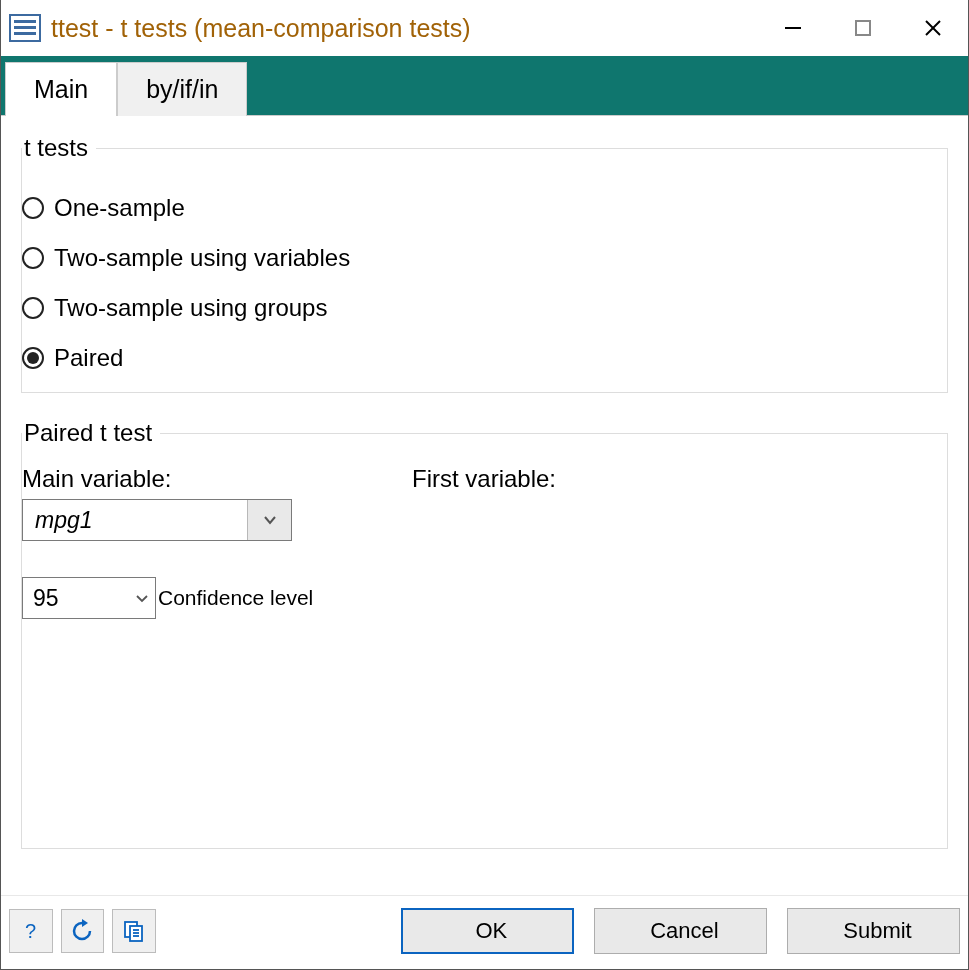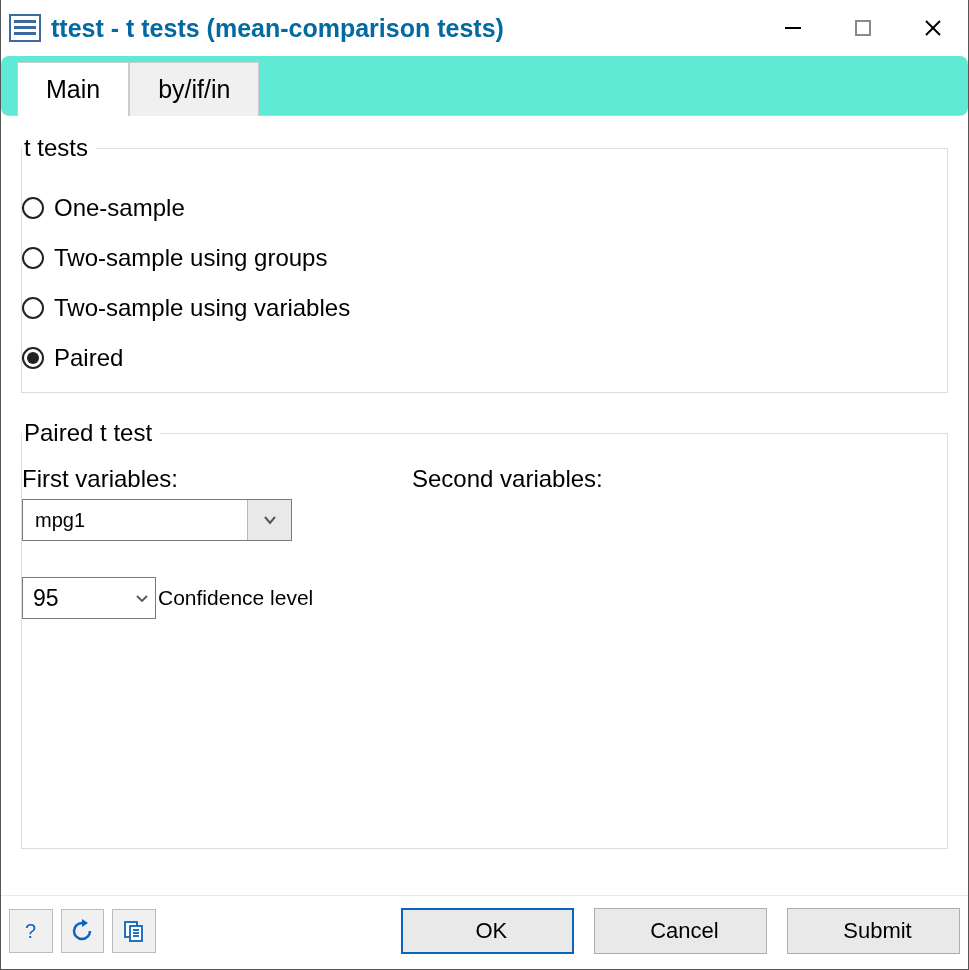--- a/index.html
+++ b/index.html
@@ -32,39 +32,37 @@
       content: "";
       position: absolute;
       left: 3px; right: 3px; top: 4px;
       height: 3px;
       background: #3c6aa0;
       box-shadow: 0 6px 0 #3c6aa0, 0 12px 0 #3c6aa0;
     }
     .titlebar-text {
       flex: 1;
       font-size: 25px;
-      color: #0369a1;
-      font-weight: bold;
+      color: #a16207;
     }
     .winbtn {
       width: 70px;
       height: 56px;
       display: flex;
       align-items: center;
       justify-content: center;
       color: #000;
     }
     .winbtn svg { width: 18px; height: 18px; }
     .tabs-row {
-      background: #5eead4;
+      background: #0f766e;
       border-bottom: 1px solid #ccc;
       display: flex;
       padding-top: 6px;
-      padding-left: 16px;
-      border-radius: 8px;
+      padding-left: 4px;
     }
     .tab {
       padding: 12px 28px;
       font-size: 25px;
       color: #000;
       border: 1px solid #ccc;
       border-bottom: none;
       background: #f0f0f0;
       margin-right: 0;
       margin-bottom: -1px;
@@ -125,22 +123,23 @@
       height: 42px;
       width: 270px;
       display: flex;
       align-items: stretch;
     }
     .combo-text {
       flex: 1;
       padding: 0 12px;
       display: flex;
       align-items: center;
-      font-size: 20px;
-      background: #fff;
+      font-size: 23px;
+      background: #fff;
+      font-style: italic;
     }
     .combo-btn {
       width: 44px;
       background: #e9e9e9;
       border-left: 1px solid #b8b8b8;
       display: flex;
       align-items: center;
       justify-content: center;
     }
     .combo-btn svg { width: 14px; height: 10px; }
@@ -239,49 +238,49 @@
 
   <fieldset class="group">
     <legend>t tests</legend>
 
     <div class="radio-row">
       <span class="radio-circle"></span>
       <span class="radio-label">One-sample</span>
     </div>
     <div class="radio-row">
       <span class="radio-circle"></span>
-      <span class="radio-label">Two-sample using groups</span>
+      <span class="radio-label">Two-sample using variables</span>
     </div>
     <div class="radio-row">
       <span class="radio-circle"></span>
-      <span class="radio-label">Two-sample using variables</span>
+      <span class="radio-label">Two-sample using groups</span>
     </div>
     <div class="radio-row">
       <span class="radio-circle checked"></span>
       <span class="radio-label">Paired</span>
     </div>
   </fieldset>
 
   <fieldset class="group" style="height:430px;">
     <legend>Paired t test</legend>
 
     <div class="var-grid">
       <div class="var-col">
-        <span class="var-label">First variables:</span>
+        <span class="var-label">Main variable:</span>
         <div class="combo">
           <span class="combo-text">mpg1</span>
           <span class="combo-btn">
             <svg viewBox="0 0 14 10">
                 <polyline points="2,2 7,8 12,2" fill="none" stroke="#555" stroke-width="2"></polyline>
               </svg>
           </span>
         </div>
       </div>
       <div class="var-col">
-        <span class="var-label">Second variables:</span>
+        <span class="var-label">First variable:</span>
       </div>
     </div>
 
     <div class="conf-row">
       <div class="smallcombo">
         <span class="smallcombo-text">95</span>
         <span class="smallcombo-btn">
           <svg viewBox="0 0 12 9">
               <polyline points="1,2 6,7 11,2" fill="none" stroke="#555" stroke-width="1.8"></polyline>
             </svg>

